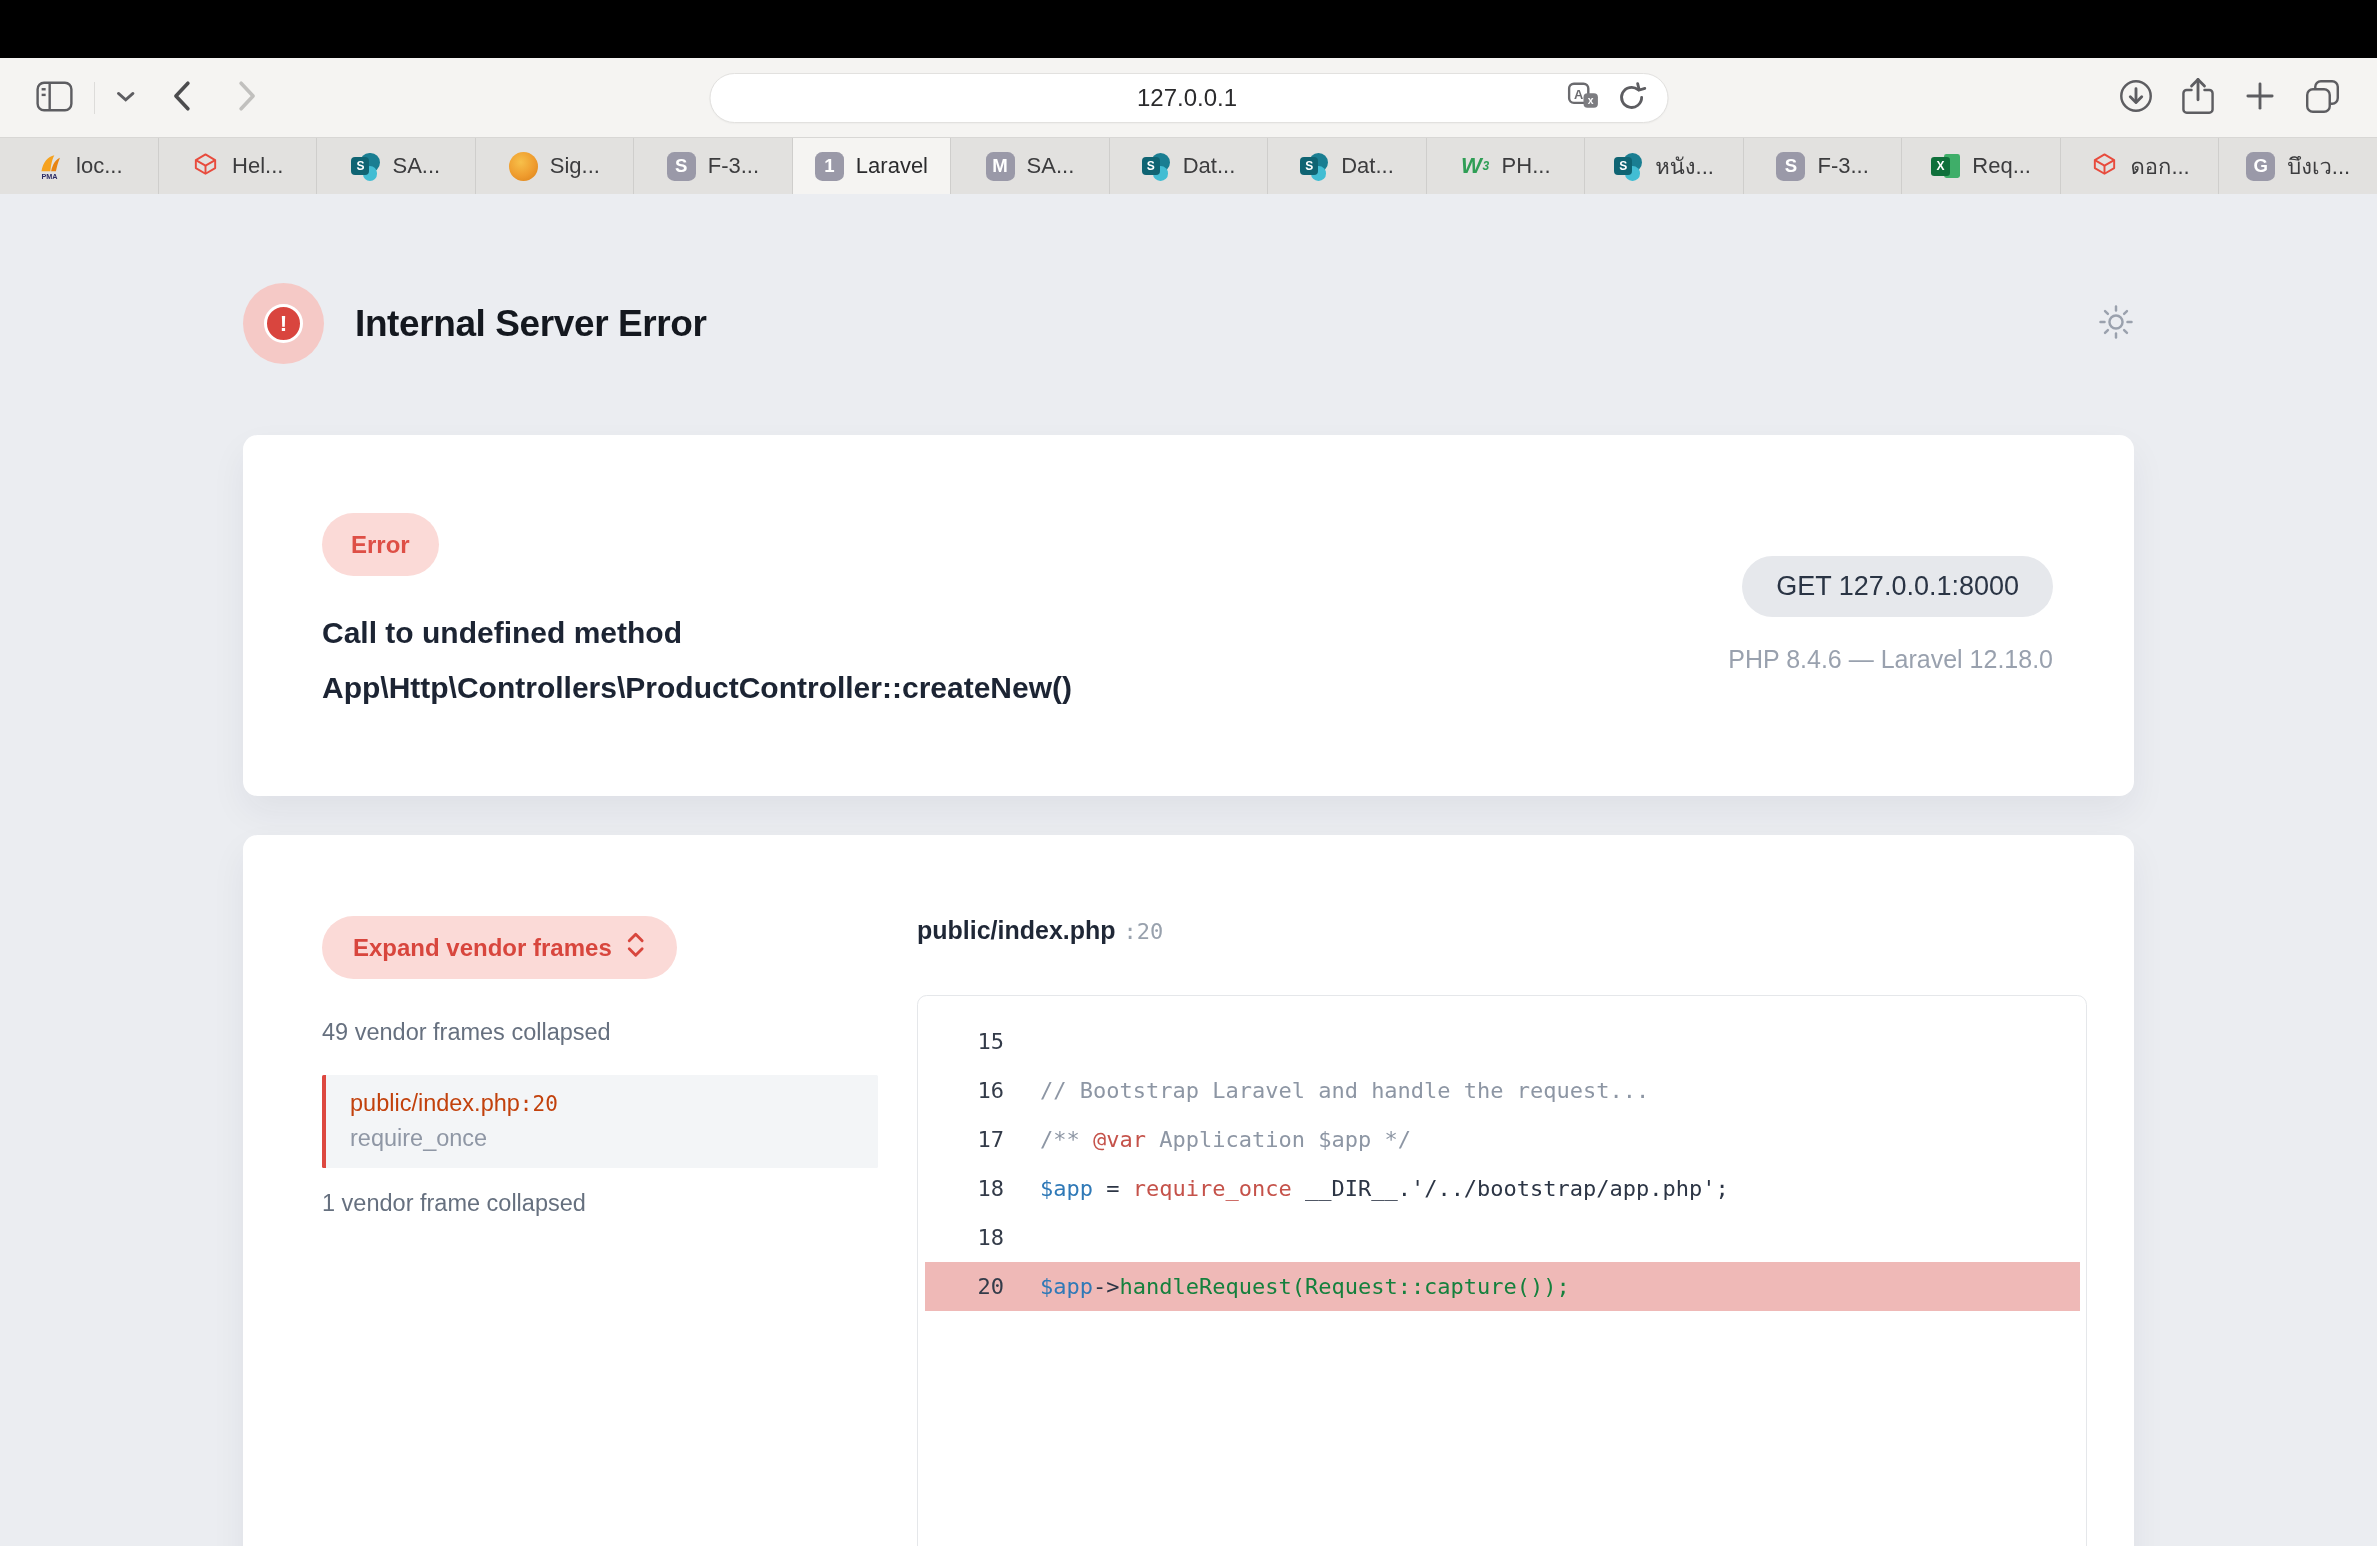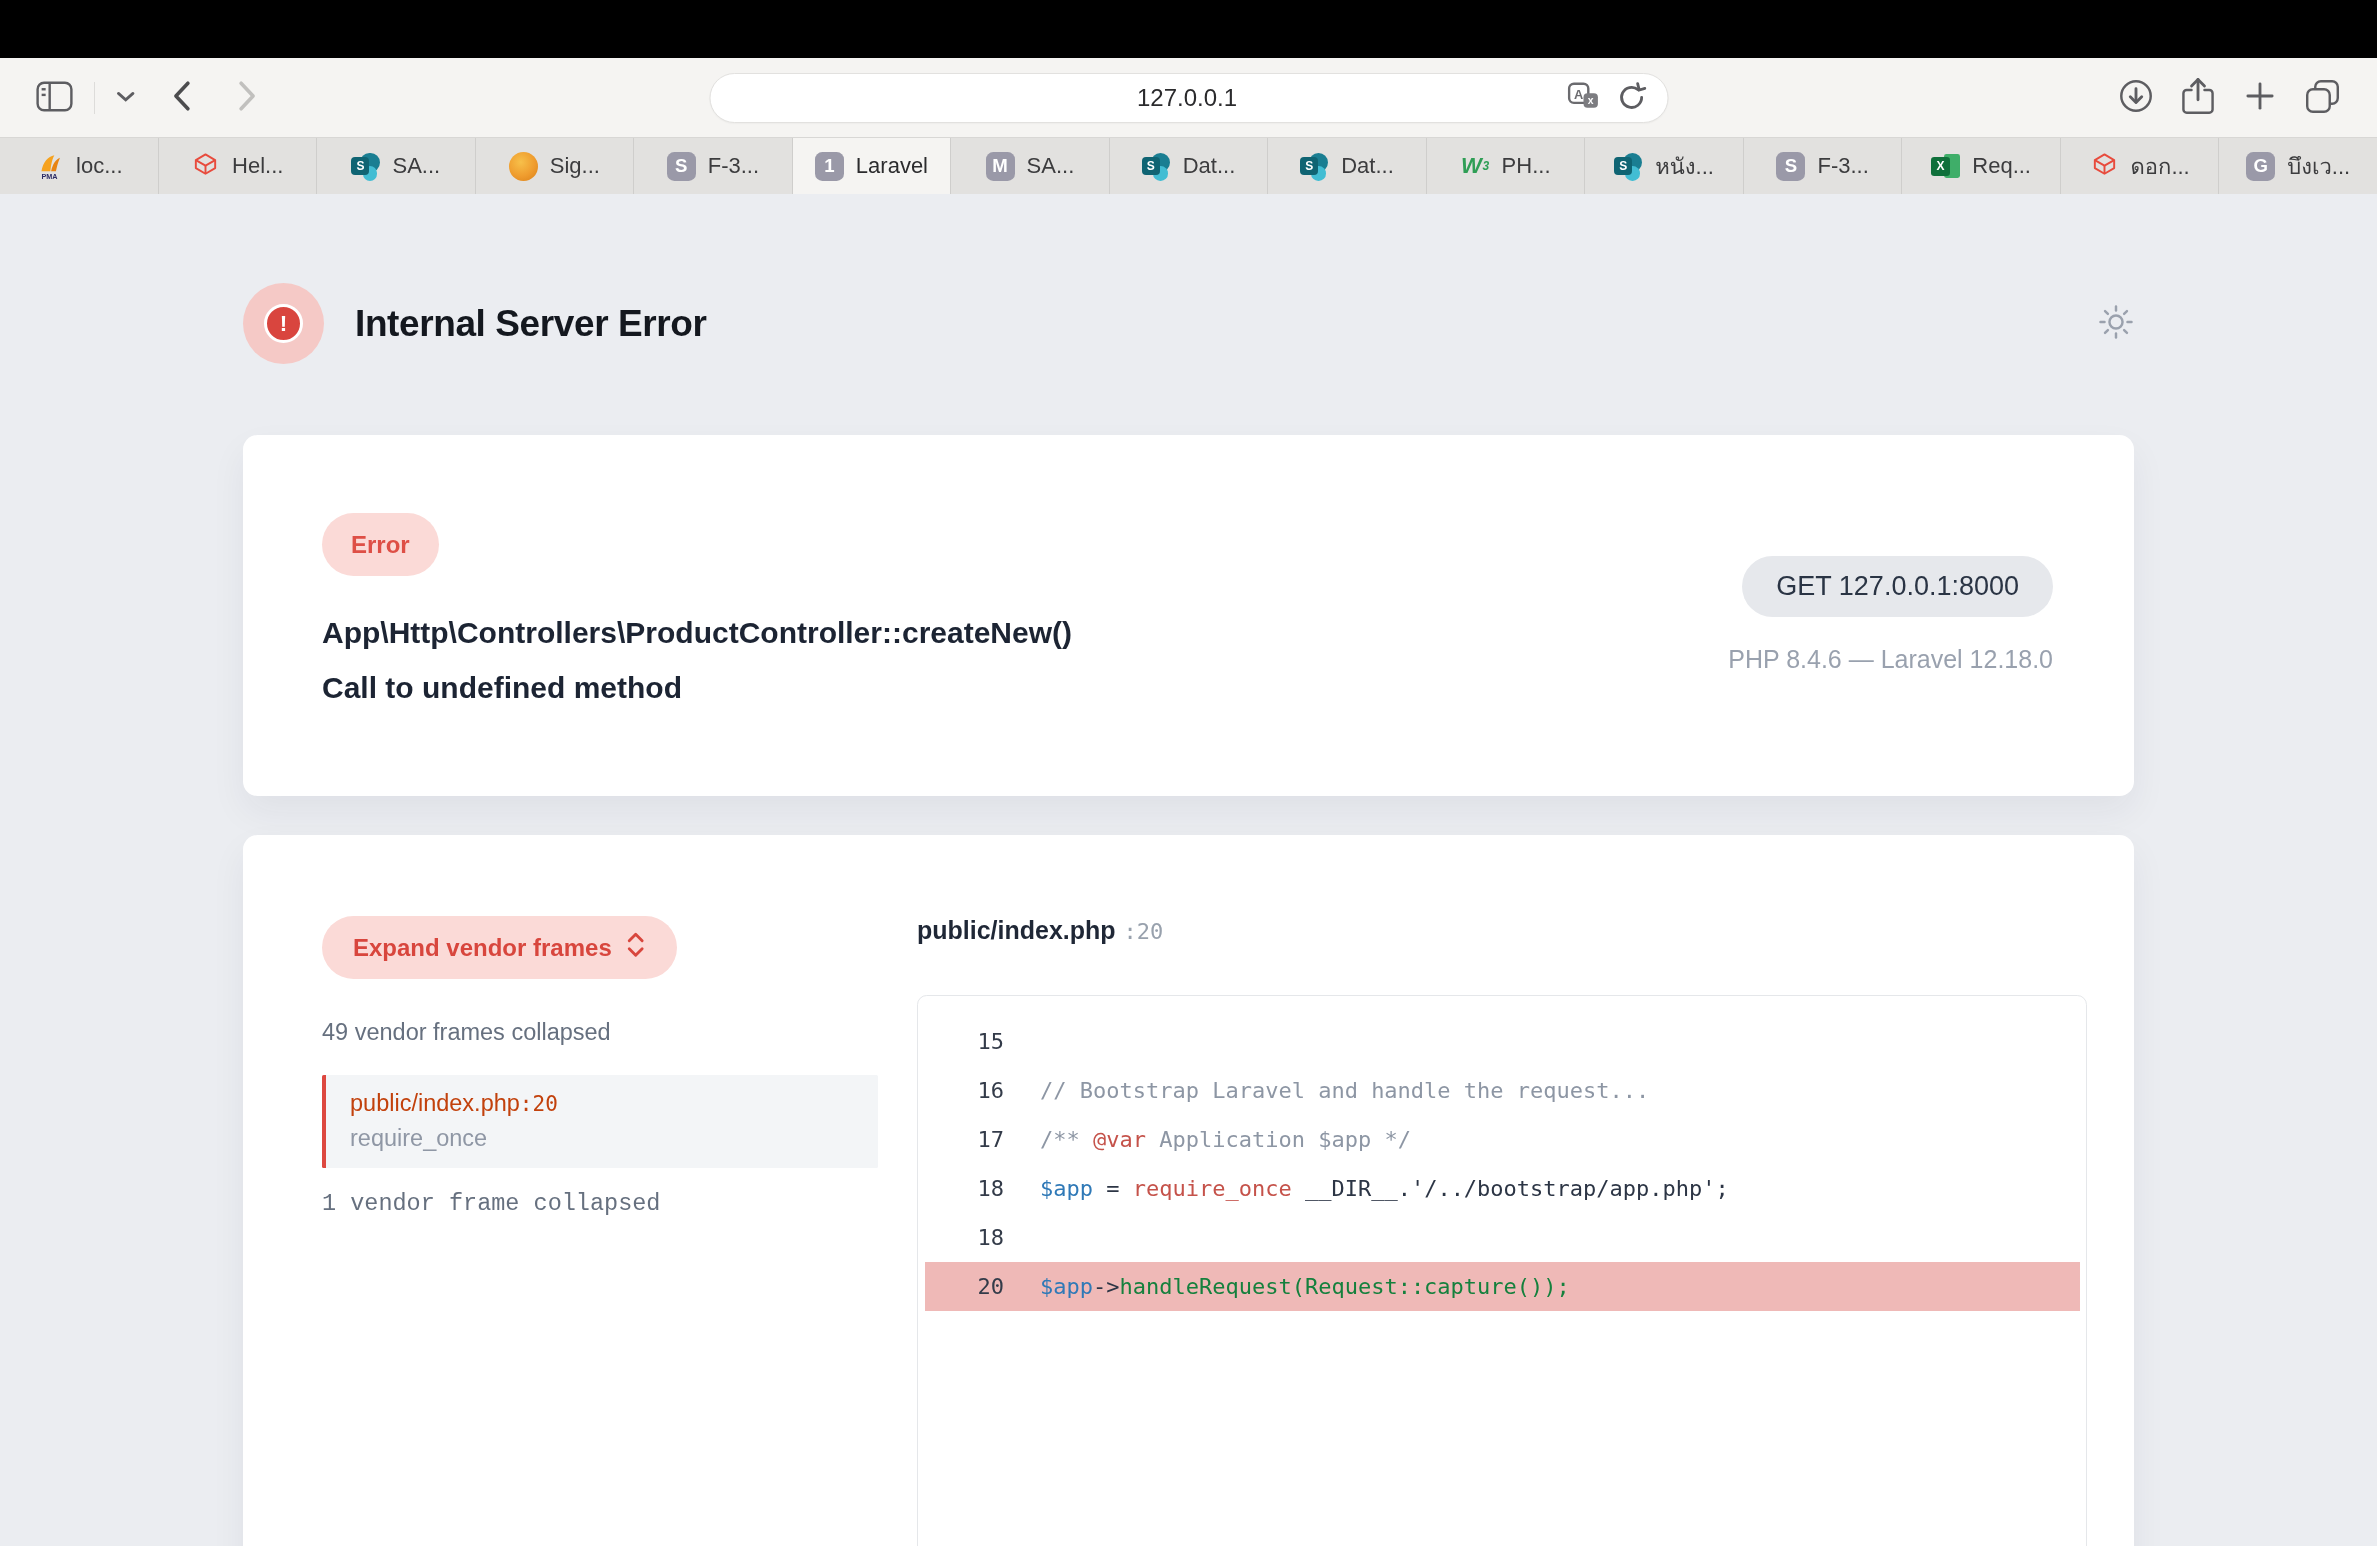--- a/index.html
+++ b/index.html
@@ -61,21 +61,21 @@
   .card2 { margin-top:39px; height:930px; }
   .trace-left { position:absolute; left:79px; top:81px; width:558px; }
   .expand-btn { display:inline-flex; align-items:center; gap:14.6px; height:63px; padding:0 31px; border:none; cursor:pointer;
                 border-radius:32px; background:#fbdad7; color:#d8463d; font-size:24px; font-weight:600; font-family:inherit; }
   .collapsed-note { font-size:23.5px; color:#66707f; margin-top:40px; }
   .frame-item { margin-top:29px; width:556px; background:#f3f5f7; border-left:4px solid #dd4840; border-radius:1.6px;
                 padding:14.6px 0 16px 24px; cursor:pointer; }
   .frame-file { font-size:23.5px; color:#c2410c; }
   .frame-file .ln-mono { font-family:"DejaVu Sans Mono", monospace; font-size:21px; }
   .frame-method { font-size:23.5px; color:#8f97a5; margin-top:8px; }
-  .collapsed-note2 { font-size:23.5px; color:#66707f; margin-top:22.6px;font-family:Liberation Mono, monospace; }
+  .collapsed-note2 { font-size:23.5px; color:#66707f; margin-top:22.6px; }
 
   .trace-right { position:absolute; left:674px; top:81px; width:1170px; }
   .code-header { display:flex; align-items:baseline; gap:8px; }
   .code-file { font-size:25px; font-weight:600; color:#1f2736; }
   .code-lineref { font-family:"DejaVu Sans Mono", monospace; font-size:22px; color:#98a1ad; }
   .code-panel { margin-top:50px; border:1.6px solid #e5e7ea; border-radius:9.7px; background:#fff; height:695px; overflow:hidden; padding-top:21px; }
   .code-line { display:flex; align-items:center; height:49px; position:relative; font-family:"DejaVu Sans Mono", monospace; font-size:22px; }
   .code-line .ln { width:86px; text-align:right; margin-right:36px; color:#333b49; position:relative; z-index:1; }
   .code-line .code-text { position:relative; z-index:1; white-space:pre; }
   .code-line.hl::before { content:""; position:absolute; top:0; bottom:0; left:6.5px; right:6.5px; background:#efb9b7; }
@@ -304,22 +304,22 @@
           <line x1="8.6" y1="35.4" x2="12.1" y2="31.9"></line>
             <line x1="31.9" y1="12.1" x2="35.4" y2="8.6"></line>
         </svg>
       </span>
     </span>
   </div>
 
   <div class="card card1">
     <span class="badge-error">Error</span>
     <div class="err-message">
+      <div>Call to undefined method</div>
       <div>App\Http\Controllers\ProductController::createNew()</div>
-      <div>Call to undefined method</div>
     </div>
     <span class="req-badge">GET 127.0.0.1:8000</span>
     <span class="env-text">PHP 8.4.6 — Laravel 12.18.0</span>
   </div>
 
   <div class="card card2">
     <div class="trace-left">
       <button class="expand-btn">
         <span>Expand vendor frames</span>
         <span>

